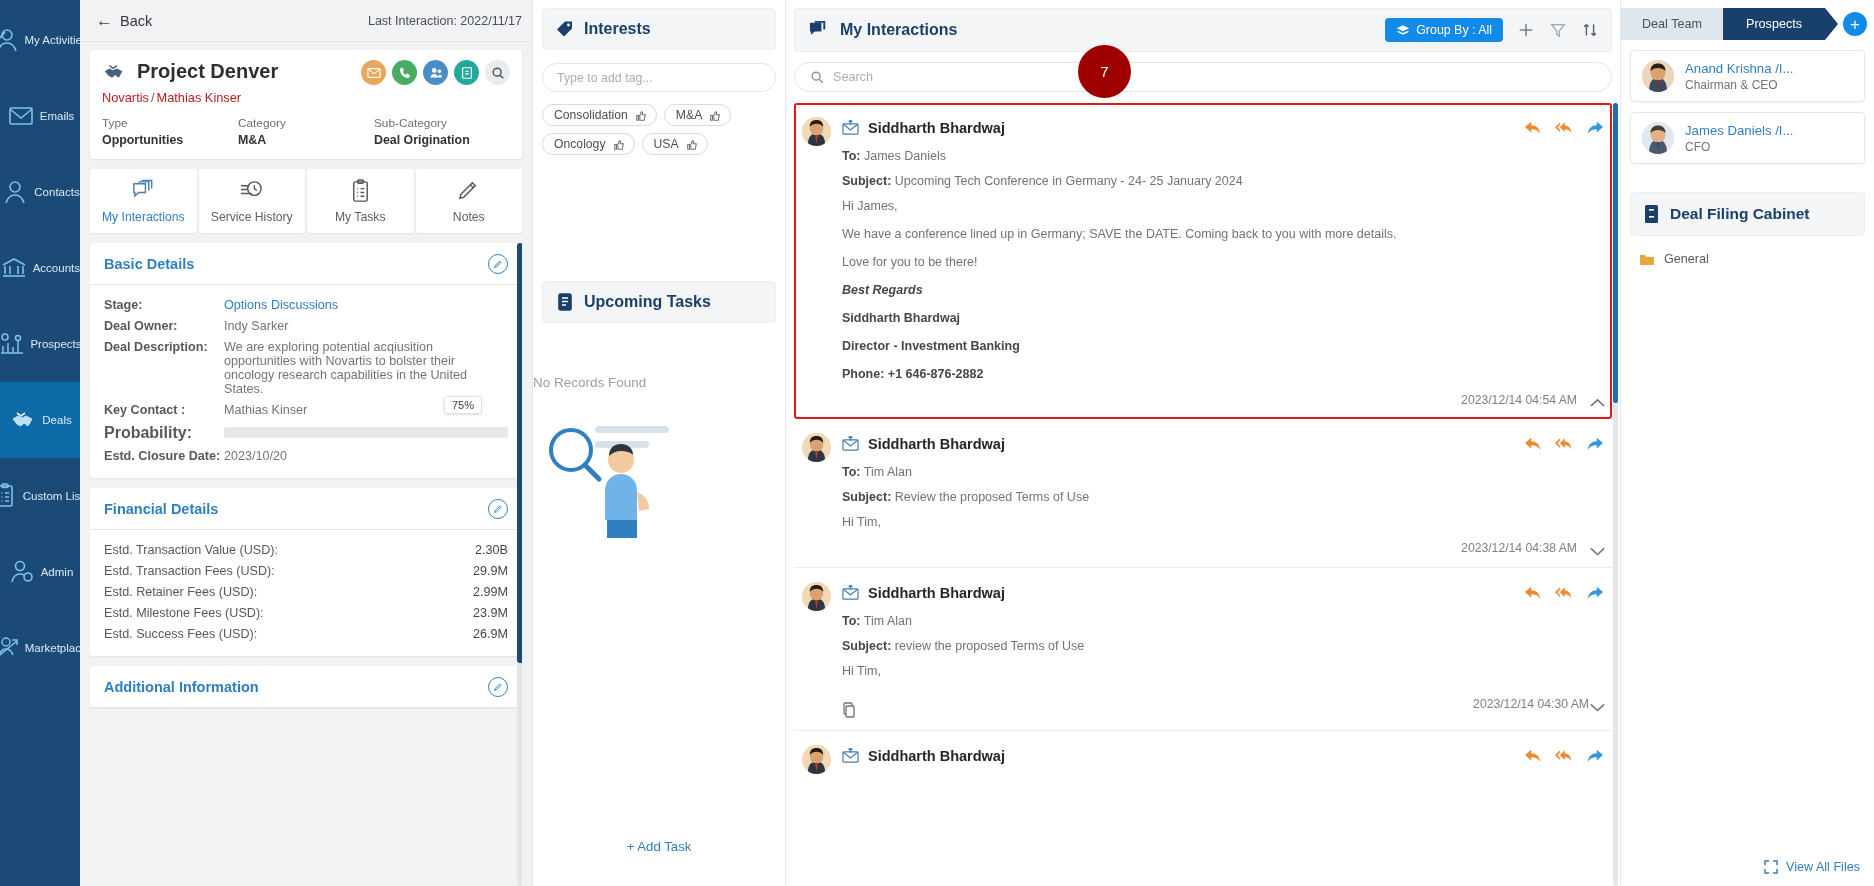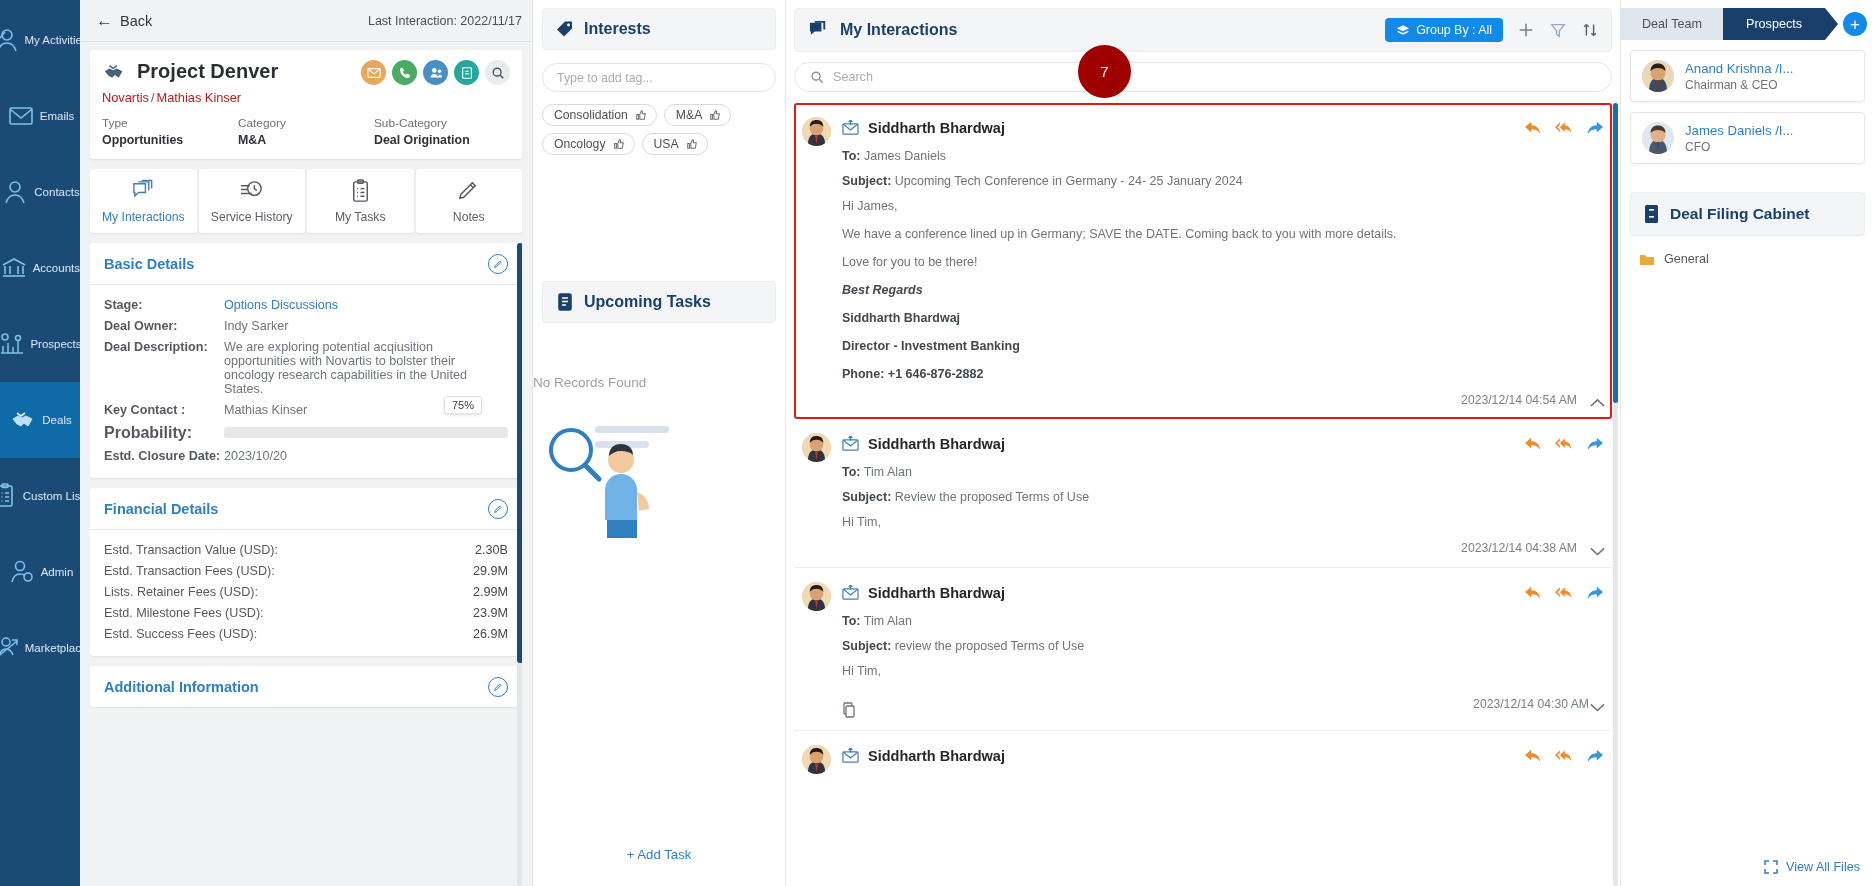--- a/index.html
+++ b/index.html
@@ -115,34 +115,34 @@
      background: linear-gradient(90deg,#e02b20 0%,#ee7a1c 22%,#f0c41c 42%,#b5cc2e 62%,#4caf3f 100%); }
   .prob-tip {
     position:absolute; right:26px; top:-24px; background:#fff; border:1px solid #dfe1e4;
     border-radius:3px; font-size:11px; color:#3c4045; padding:2px 7px; box-shadow:0 1px 3px rgba(0,0,0,.12);
   }
   .vscroll { position:absolute; right:-1px; top:0; width:6px; border-radius:3px; background:#e3e5e8; }
   .vscroll .thumb { position:absolute; left:0; width:6px; border-radius:3px; background:#1b4a77; }
 
   
   .col-mid { width:254px; flex:0 0 254px; background:#fff; border-left:1px solid #e4e6e9; border-right:1px solid #e4e6e9;
-             display:flex; flex-direction:column; padding:0 0 8px 0; }
+             display:flex; flex-direction:column; padding:0 0 16px 0; }
   .sec-head {
     margin:8px 9px 0 9px; background:#f4f5f6; border:1px solid #eceef0; border-radius:4px;
     display:flex; align-items:center; gap:9px; padding:10px 12px;
   }
   .sec-head svg { width:20px; height:20px; }
   .sec-head .t { font-size:16px; color:#19406b; font-weight:600; }
   .tag-input {
     margin:13px 9px 0 9px; height:29px; border:1px solid #e2e4e7; border-radius:15px;
     display:flex; align-items:center; padding:0 14px; font-size:12.4px; color:#a9aeb4;
   }
   .tags { display:flex; flex-wrap:wrap; gap:7px; margin:12px 9px 0 9px; }
   .tag {
-    display:flex; align-items:center; gap:7px; border:1px solid #d7dade; border-radius:14px;
+    display:flex; align-items:flex-end; gap:7px; border:1px solid #d7dade; border-radius:14px;
     padding:3px 9px 3px 11px; font-size:12.2px; color:#4b5056; cursor:pointer;
   }
   .tag svg { width:12px; height:12px; }
   .mid-spacer { flex: 0 0 118px; }
   .empty-wrap { flex:1; display:flex; flex-direction:column; align-items:flex-start; padding-top:52px; }
   .empty-text { font-size:13.5px; color:#9aa0a6; }
   .empty-art { margin-top:18px; }
   .add-task { text-align:center; font-size:13.2px; color:#2f7fc1; padding:16px 0 16px 0; cursor:pointer; }
 
   
@@ -496,21 +496,21 @@
         <div class="panel-body">
           <div class="frow fin">
             <span class="fk">Estd. Transaction Value (USD):</span>
             <span class="fv right">2.30B</span>
           </div>
           <div class="frow fin">
             <span class="fk">Estd. Transaction Fees (USD):</span>
             <span class="fv right">29.9M</span>
           </div>
           <div class="frow fin">
-            <span class="fk">Lists. Retainer Fees (USD):</span>
+            <span class="fk">Estd. Retainer Fees (USD):</span>
             <span class="fv right">2.99M</span>
           </div>
           <div class="frow fin">
             <span class="fk">Estd. Milestone Fees (USD):</span>
             <span class="fv right">23.9M</span>
           </div>
           <div class="frow fin">
             <span class="fk">Estd. Success Fees (USD):</span>
             <span class="fv right">26.9M</span>
           </div>

